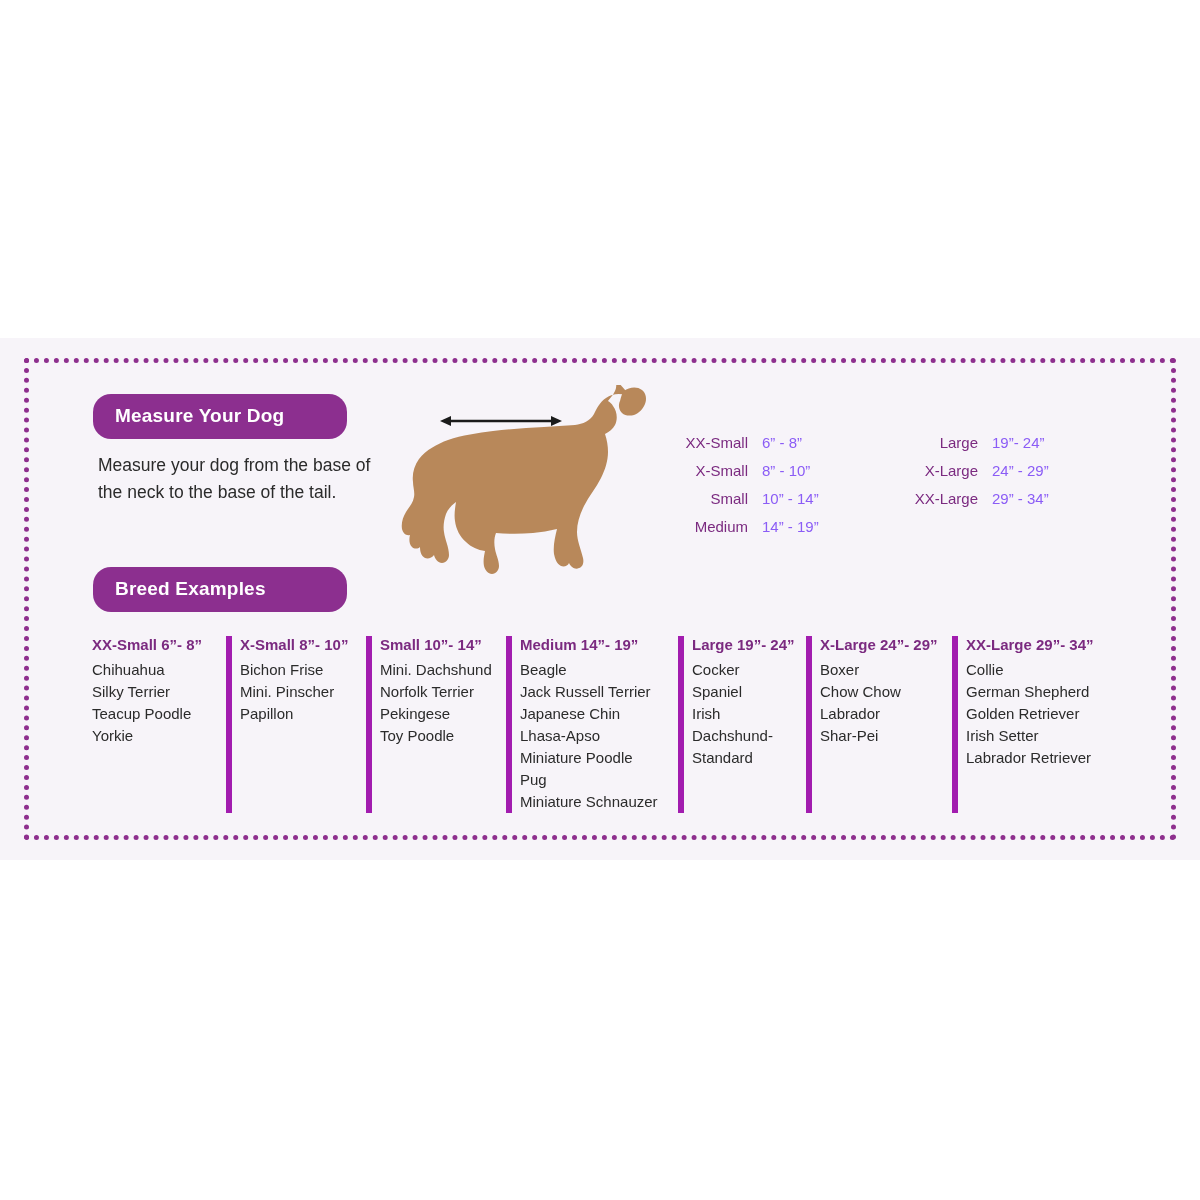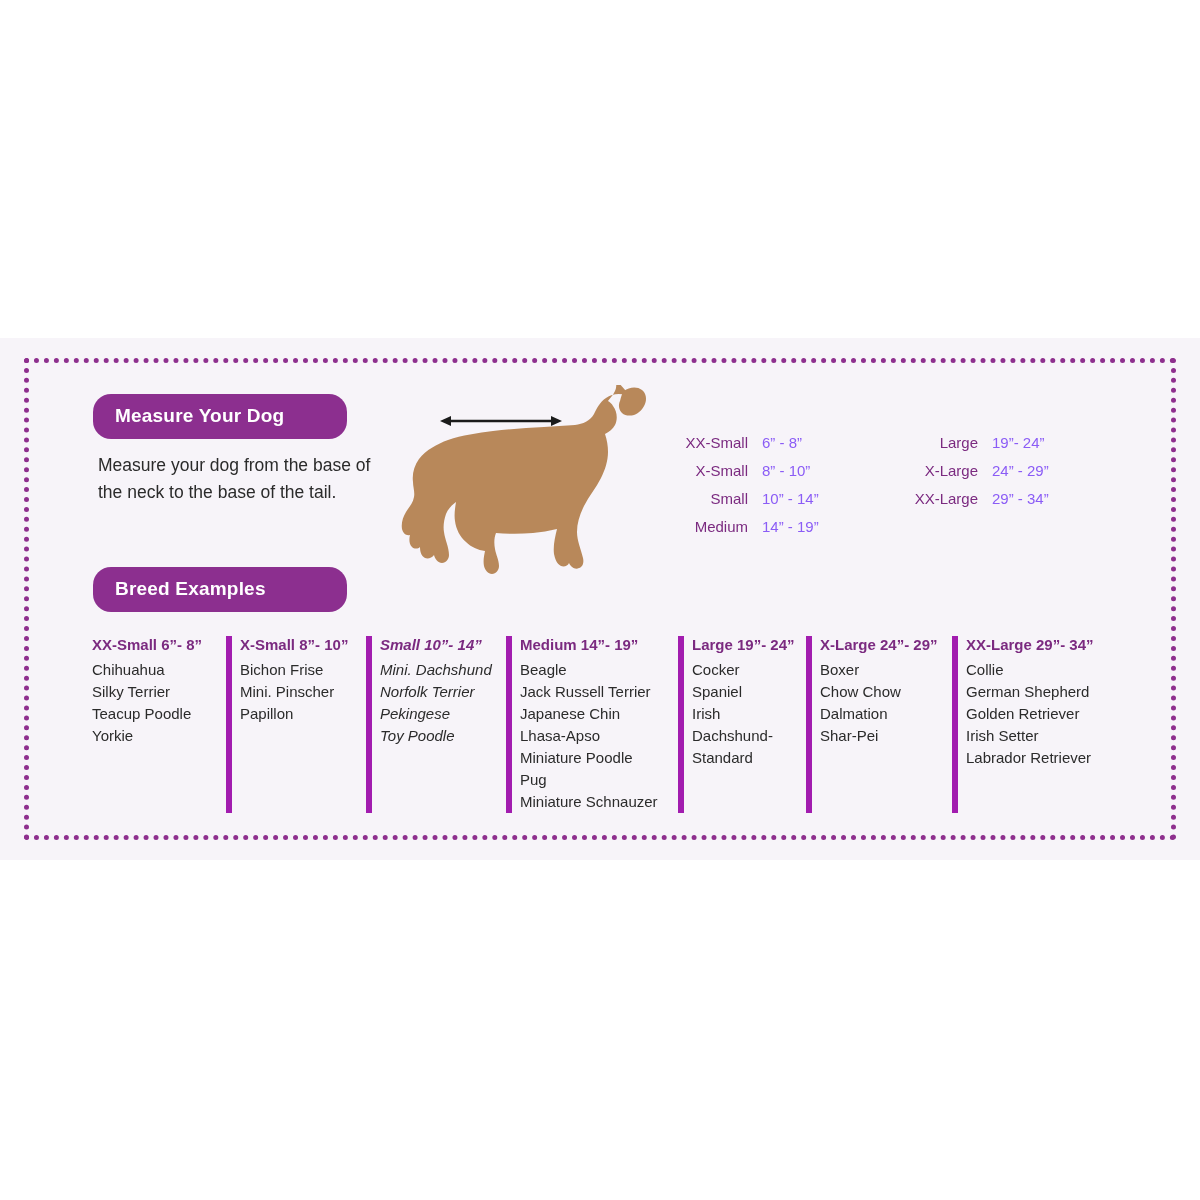--- a/index.html
+++ b/index.html
@@ -111,21 +111,21 @@
     display: flex;
   }
   .breed-col {
     padding-right: 14px;
     border-right: 6px solid #a21caf;
     box-sizing: border-box;
   }
   .breed-col:last-child { border-right: none; }
   .breed-col.c0 { width: 140px; }
   .breed-col.c1 { width: 140px; padding-left: 8px; }
-  .breed-col.c2 { width: 140px; padding-left: 8px; font-style: italic; }
+  .breed-col.c2 { width: 140px; padding-left: 8px; }
   .breed-col.c3 { width: 172px; padding-left: 8px; }
   .breed-col.c4 { width: 128px; padding-left: 8px; }
   .breed-col.c5 { width: 146px; padding-left: 8px; }
   .breed-col.c6 { width: 154px; padding-left: 8px; }
 
   .breed-title {
     font-size: 15px;
     font-weight: bold;
     color: #7b2a80;
     margin-bottom: 6px;
@@ -236,21 +236,21 @@
     <div class="breed-item">Cocker Spaniel</div>
     <div class="breed-item">Irish</div>
     <div class="breed-item">Dachshund-</div>
     <div class="breed-item">Standard</div>
   </div>
 
   <div class="breed-col c5">
     <div class="breed-title">X-Large 24”- 29”</div>
     <div class="breed-item">Boxer</div>
     <div class="breed-item">Chow Chow</div>
-    <div class="breed-item">Dalmation</div>
+    <div class="breed-item">Labrador</div>
     <div class="breed-item">Shar-Pei</div>
   </div>
 
   <div class="breed-col c6">
     <div class="breed-title">XX-Large 29”- 34”</div>
     <div class="breed-item">Collie</div>
     <div class="breed-item">German Shepherd</div>
     <div class="breed-item">Golden Retriever</div>
     <div class="breed-item">Irish Setter</div>
     <div class="breed-item">Labrador Retriever</div>

